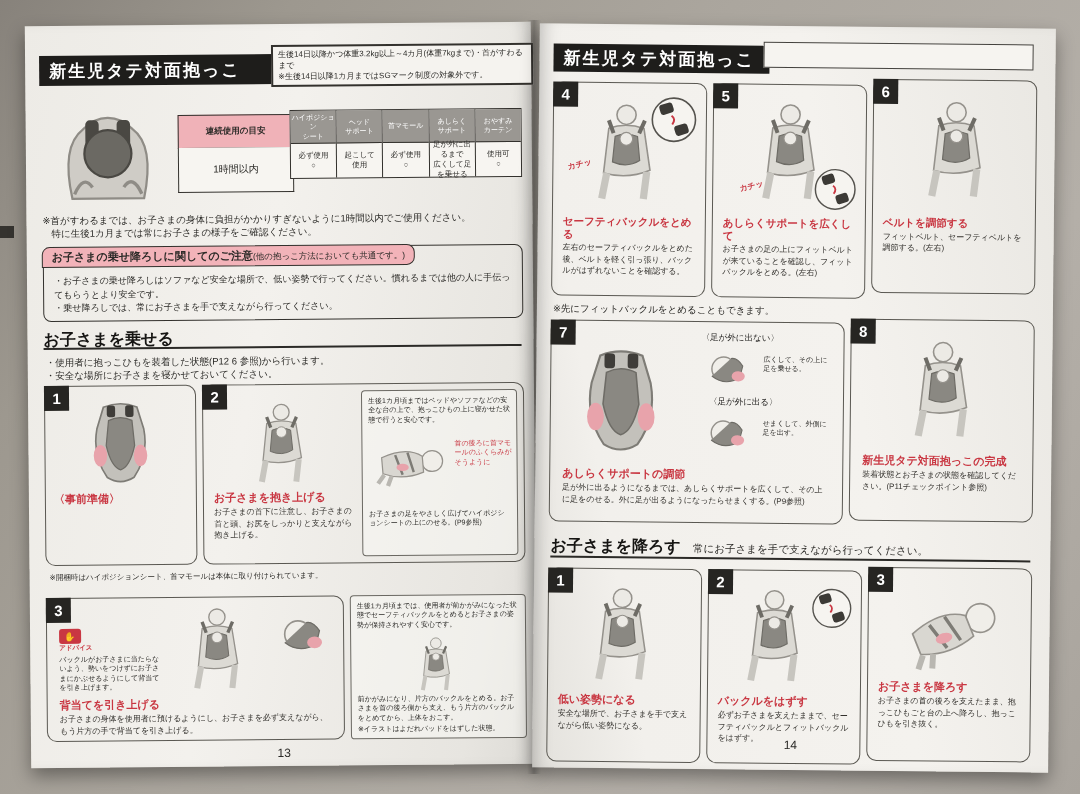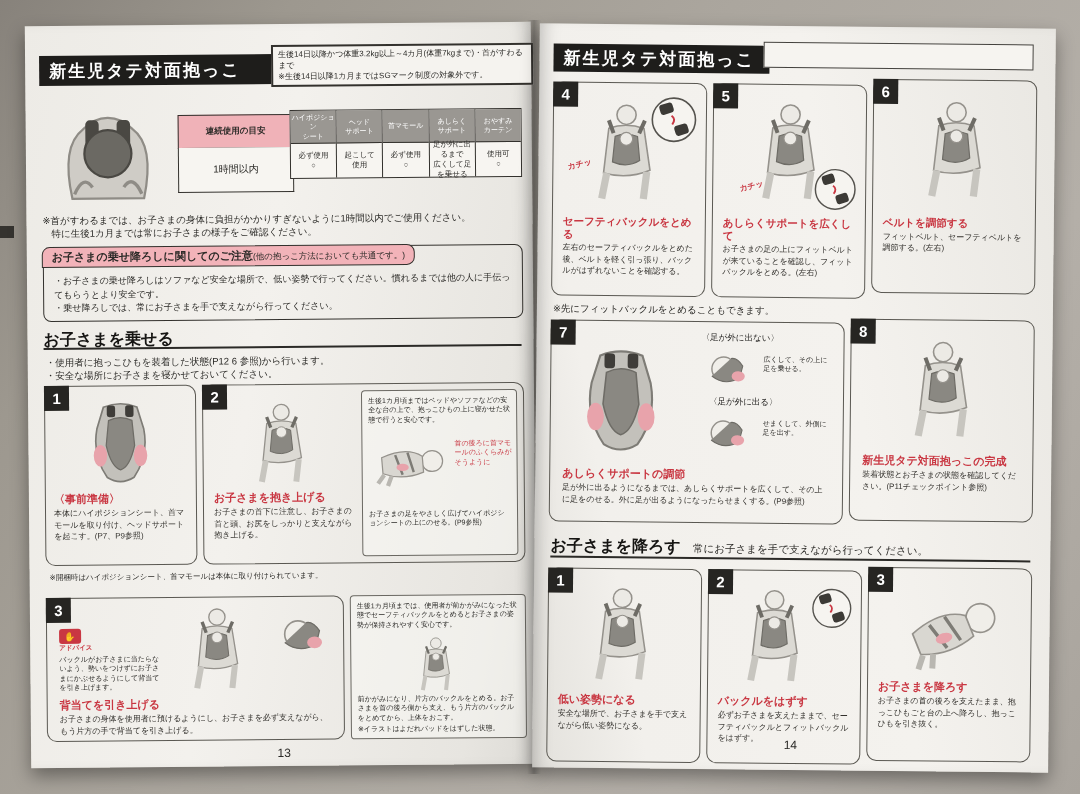--- a/index.html
+++ b/index.html
@@ -192,21 +192,20 @@
   <div class="abs smalltext" style="left:18px;top:330px;width:470px;">・使用者に抱っこひもを装着した状態(P12 6 参照)から行います。</div>
   <div class="abs smalltext" style="left:18px;top:343px;width:470px;">・安全な場所にお子さまを寝かせておいてください。</div>
 
   <div class="card" style="left:16px;top:360px;width:150px;height:178px;">
     <div class="num">1</div>
     <svg class="ill" style="margin:14px auto 0;" width="84" height="92">
         <use href="#sy-carrier"></use>
       </svg>
     <div style="padding:0 8px;">
       <div class="cap-t">〈事前準備〉</div>
-      <div class="cap-b">本体にハイポジションシート、首マモールを取り付け、ヘッドサポートを起こす。(P7、P9参照)</div>
     </div>
   </div>
 
   <div class="card" style="left:174px;top:360px;width:320px;height:178px;">
     <div class="num">2</div>
     <svg class="ill abs" style="left:30px;top:16px;" width="100" height="86">
         <use href="#sy-adult"></use>
       </svg>
     <div class="abs" style="left:10px;top:106px;width:140px;">
       <div class="cap-t">お子さまを抱き上げる</div>

